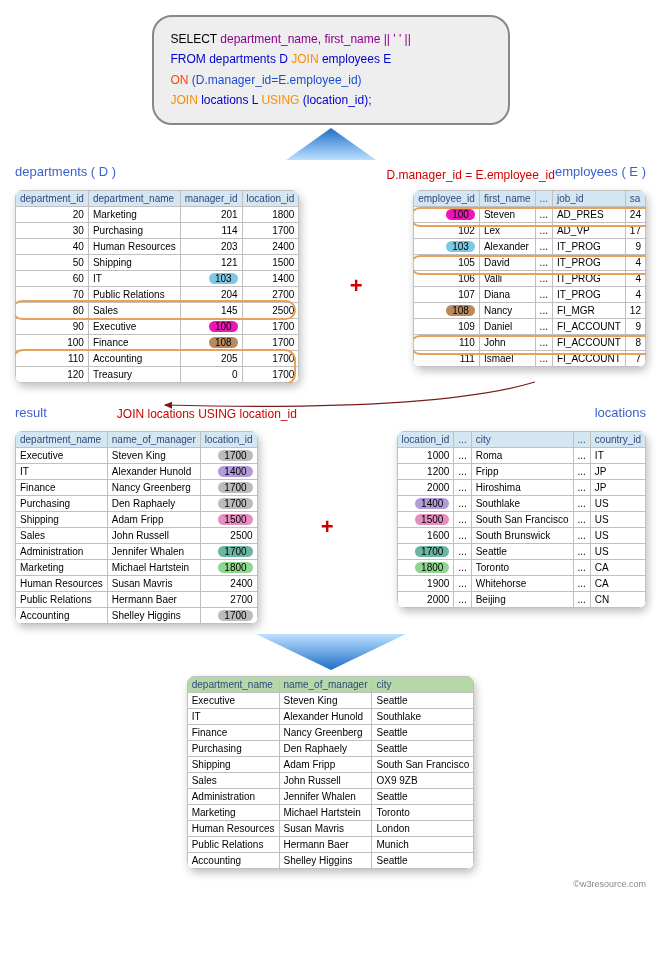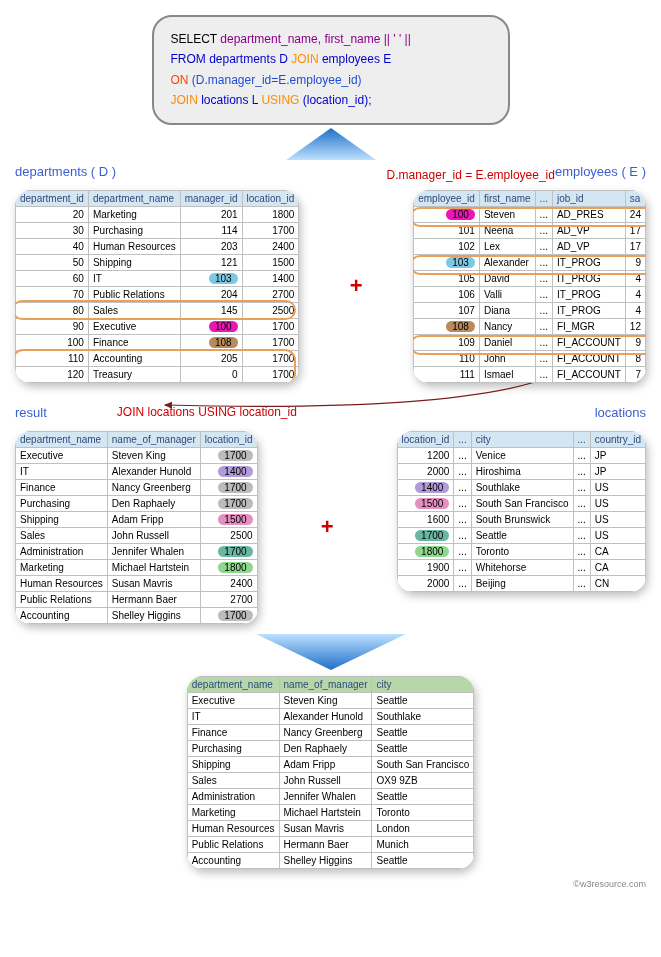--- a/index.html
+++ b/index.html
@@ -8,21 +8,21 @@
 .sql-box .col{color:#8b008b}
 .sql-box .alias{color:#0000cd}
 .sql-box .jn{color:#ff8c00}
 .sql-box .fn{color:#0000cd}
 .title{color:#3b5fcd;font-size:13px;margin-bottom:3px}
 .title-red{color:#d00000;font-size:12px;text-align:right}
 .tbl{border-collapse:collapse;font-size:10px;background:#fff}
 .tbl th,.tbl td{border:1px solid #c0c0c0;padding:2px 4px;text-align:left;white-space:nowrap}
 .tbl th{background:#d4e6f1;font-weight:normal;color:#2e4a7d}
 .tbl td.num{text-align:right}
-.shadow{box-shadow:2px 4px 8px rgba(0,0,0,.25);border-radius:16px;overflow:hidden;display:inline-block}
+.shadow{box-shadow:2px 4px 8px rgba(0,0,0,.25);border-radius:8px;overflow:hidden;display:inline-block}
 .row-wrap{display:flex;align-items:flex-start;justify-content:space-between;margin-top:8px}
 .plus{font-size:22px;color:#d00000;font-weight:bold;align-self:center;margin:0 8px}
 .hl{border-radius:10px;padding:0 6px;display:inline-block}
 .hl-blue{background:#7ec8e3}
 .hl-pink{background:#e817b5}
 .hl-brown{background:#b88a5e}
 .hl-purple{background:#b19cd9}
 .hl-mpink{background:#e58fc1}
 .hl-teal{background:#6bb6a0}
 .hl-grey{background:#bbb}
@@ -148,27 +148,20 @@
             <th>sa</th>
           </tr>
           <tr>
             <td class="num"><span class="hl hl-pink">100</span></td>
             <td class="">Steven</td>
             <td class="">...</td>
             <td class="">AD_PRES</td>
             <td class="num">24</td>
           </tr>
           <tr>
-            <td class="num">101</td>
-            <td class="">Neena</td>
-            <td class="">...</td>
-            <td class="">AD_VP</td>
-            <td class="num">17</td>
-          </tr>
-          <tr>
             <td class="num">102</td>
             <td class="">Lex</td>
             <td class="">...</td>
             <td class="">AD_VP</td>
             <td class="num">17</td>
           </tr>
           <tr>
             <td class="num"><span class="hl hl-blue">103</span></td>
             <td class="">Alexander</td>
             <td class="">...</td>
@@ -234,21 +227,21 @@
 
 <svg width="631" height="40" style="display:block;margin-top:-6px">
   <defs>
       <marker id="ah" markerWidth="8" markerHeight="8" refX="6" refY="3" orient="auto">
         <path d="M0,0 L7,3 L0,6 Z" fill="#7a1c1c"></path>
       </marker>
     </defs>
   <path d="M 520 5 Q 420 35, 150 28" stroke="#7a1c1c" stroke-width="1.2" fill="none" marker-end="url(#ah)"></path>
 </svg>
 
-<div style="display:flex;justify-content:space-between;align-items:flex-start;margin-top:-12px">
+<div style="display:flex;justify-content:space-between;align-items:center;margin-top:-12px">
   <div class="title">result</div>
   <div class="title-red" style="flex:1;text-align:left;padding-left:70px">JOIN locations USING location_id</div>
   <div class="title">locations</div>
 </div>
 <div class="row-wrap">
   <div class="shadow">
       <table class="tbl" id="tbl-res">
         <tbody>
           <tr>
             <th>department_name</th>
@@ -318,23 +311,30 @@
       <table class="tbl" id="tbl-loc">
         <tbody>
           <tr>
             <th>location_id</th>
             <th>...</th>
             <th>city</th>
             <th>...</th>
             <th>country_id</th>
           </tr>
           <tr>
+            <td class="num">1000</td>
+            <td class="">...</td>
+            <td class="">Roma</td>
+            <td class="">...</td>
+            <td class="">IT</td>
+          </tr>
+          <tr>
             <td class="num">1200</td>
             <td class="">...</td>
-            <td class="">Venice</td>
+            <td class="">Fripp</td>
             <td class="">...</td>
             <td class="">JP</td>
           </tr>
           <tr>
             <td class="num">2000</td>
             <td class="">...</td>
             <td class="">Hiroshima</td>
             <td class="">...</td>
             <td class="">JP</td>
           </tr>

